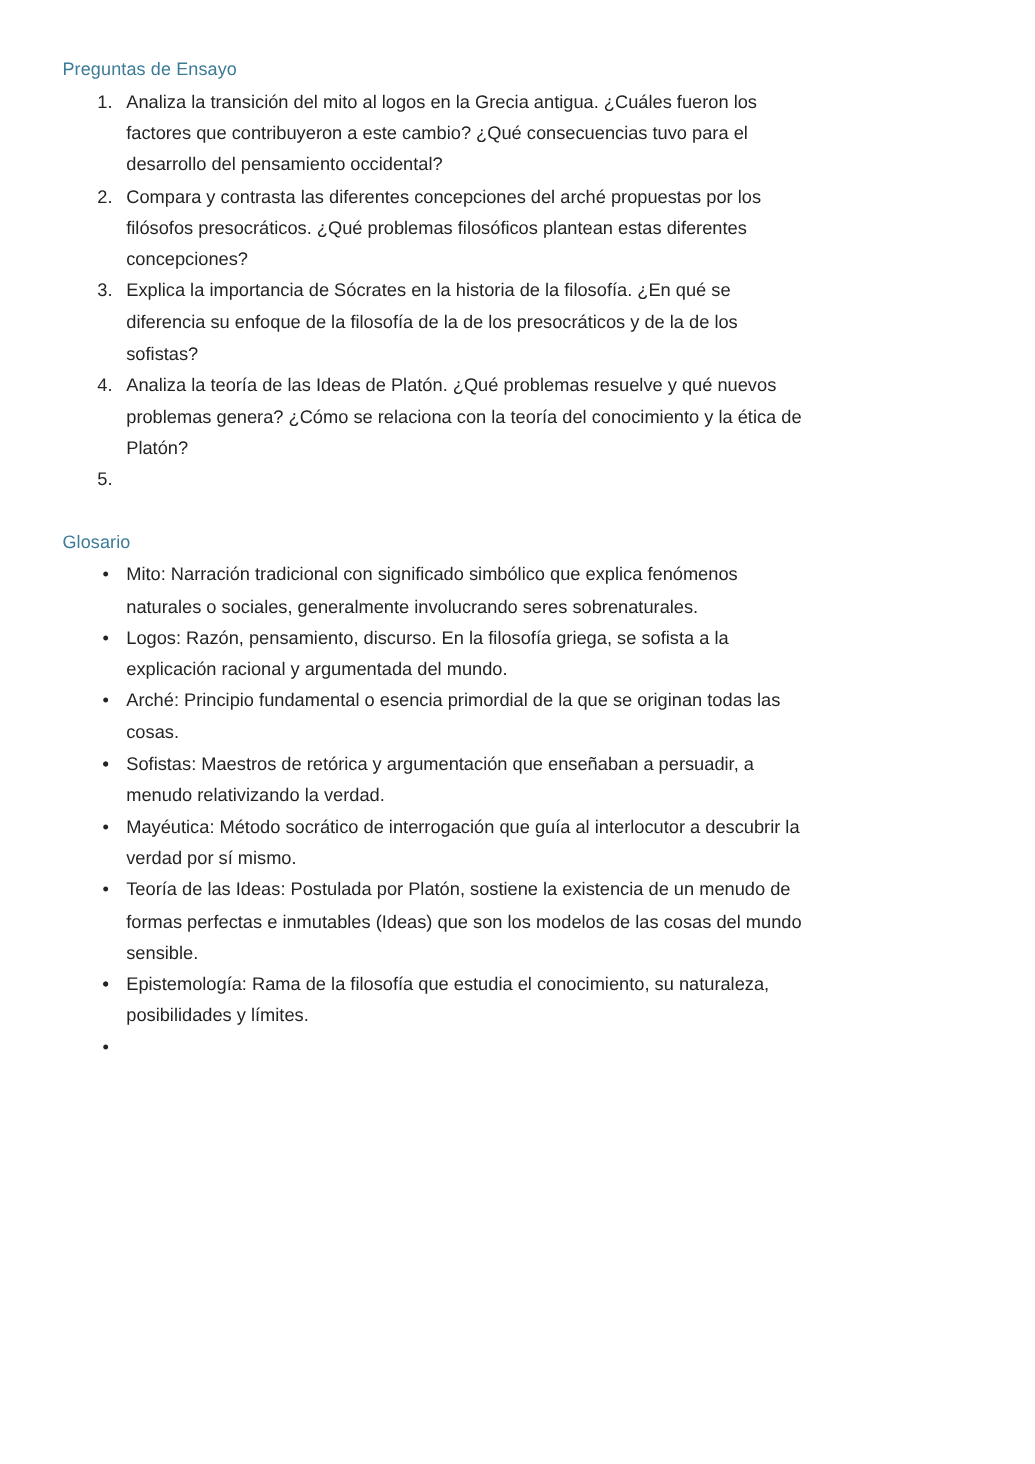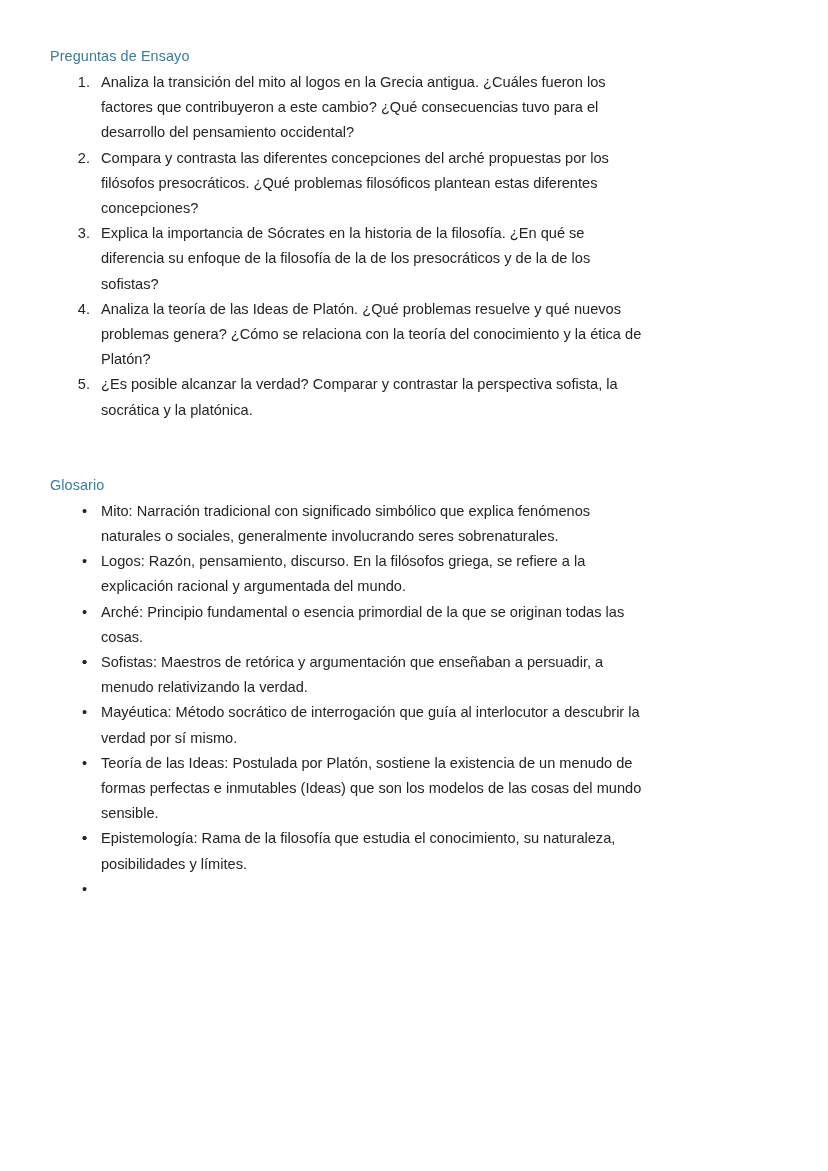--- a/index.html
+++ b/index.html
@@ -118,38 +118,37 @@
       <li>
         <span class="marker">3.</span>
         <span class="item-text">Explica la importancia de Sócrates en la historia de la filosofía. ¿En qué se diferencia su enfoque de la filosofía de la de los presocráticos y de la de los sofistas?</span>
       </li>
       <li>
         <span class="marker">4.</span>
         <span class="item-text">Analiza la teoría de las Ideas de Platón. ¿Qué problemas resuelve y qué nuevos problemas genera? ¿Cómo se relaciona con la teoría del conocimiento y la ética de Platón?</span>
       </li>
       <li>
         <span class="marker">5.</span>
-        <span class="item-text">¿Es posible alcanzar la verdad? Comparar y contrastar la perspectiva sofista, la socrática y la platónica.</span>
       </li>
     </ol>
   </section>
 
   <div class="block-gap"></div>
 
   <section>
     <h2 class="section-heading section-glosario-heading">Glosario</h2>
 
     <ul class="glossary-list">
       <li>
         <span class="bullet">•</span>
         <span class="item-text">Mito: Narración tradicional con significado simbólico que explica fenómenos naturales o sociales, generalmente involucrando seres sobrenaturales.</span>
       </li>
       <li>
         <span class="bullet">•</span>
-        <span class="item-text">Logos: Razón, pensamiento, discurso. En la filósofos griega, se refiere a la explicación racional y argumentada del mundo.</span>
+        <span class="item-text">Logos: Razón, pensamiento, discurso. En la filosofía griega, se sofista a la explicación racional y argumentada del mundo.</span>
       </li>
       <li>
         <span class="bullet">•</span>
         <span class="item-text">Arché: Principio fundamental o esencia primordial de la que se originan todas las cosas.</span>
       </li>
       <li>
         <span class="bullet">•</span>
       </li>
       <li>
         <span class="bullet">•</span>

